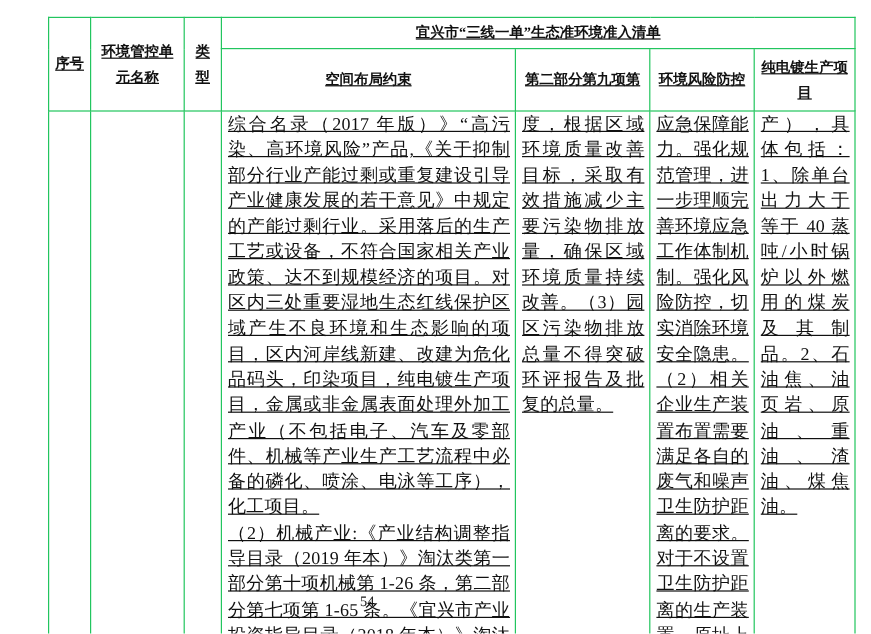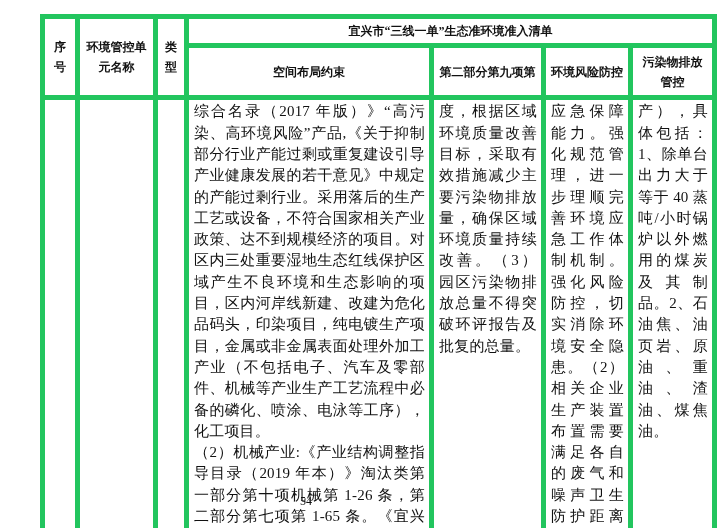--- a/index.html
+++ b/index.html
@@ -18,21 +18,22 @@
     background: #ffffff;
   }
   table.doc-table {
     position: absolute;
     left: 40px; top: 14px;
     width: 672px;
     border-collapse: collapse;
     table-layout: fixed;
   }
   table.doc-table th, table.doc-table td {
-    border: 5px solid #22c55e;
+    border: 1px solid #22c55e;
+    text-decoration: underline;
   }
   table.doc-table th {
     font-weight: bold;
     font-size: 12px;
     text-align: center;
     vertical-align: middle;
     padding: 2px 4px;
     line-height: 1.7;
   }
   tr.title-row { height: 26px; }
@@ -81,21 +82,21 @@
       <th rowspan="2">序号</th>
       <th rowspan="2">环境管控单元名称</th>
       <th rowspan="2">类型</th>
       <th colspan="4">宜兴市“三线一单”生态准环境准入清单</th>
     </tr>
 
     <tr class="subheader-row">
       <th>空间布局约束</th>
       <th>第二部分第九项第</th>
       <th>环境风险防控</th>
-      <th>污染物排放管控</th>
+      <th>纯电镀生产项目</th>
     </tr>
 
     <tr class="body-row">
       <td class="cell-index"></td>
       <td class="cell-unit"></td>
       <td class="cell-type"></td>
       <td class="cell-spatial">
         <p>综合名录（2017 年版）》“高污染、高环境风险”产品,《关于抑制部分行业产能过剩或重复建设引导产业健康发展的若干意见》中规定的产能过剩行业。采用落后的生产工艺或设备，不符合国家相关产业政策、达不到规模经济的项目。对区内三处重要湿地生态红线保护区域产生不良环境和生态影响的项目，区内河岸线新建、改建为危化品码头，印染项目，纯电镀生产项目，金属或非金属表面处理外加工产业（不包括电子、汽车及零部件、机械等产业生产工艺流程中必备的磷化、喷涂、电泳等工序），化工项目。</p>
         <p>（2）机械产业:《产业结构调整指导目录（2019 年本）》淘汰类第一部分第十项机械第 1-26 条，第二部分第七项第 1-65 条。《宜兴市产业投资指导目录（2018 年本）》淘汰类第十一项机械第 1-48 条。轻工产业:《产业结构调整指导目录（2019 年本）》淘汰类第一部分第十二项轻工第 1-32 条，第二部分第九项第 1-13 条。《无锡市制造业转型发展指导目录（2012 年本）》淘汰类第三项轻工行业第 1-3 条。《宜兴市产业投资指导目录（2018 年本）》淘汰类第十三项轻工第 1-18 条。《宜兴市产业投资指导目录（2018 年本）》淘汰类第二十项其他第 1-16 条。</p>
       </td>

